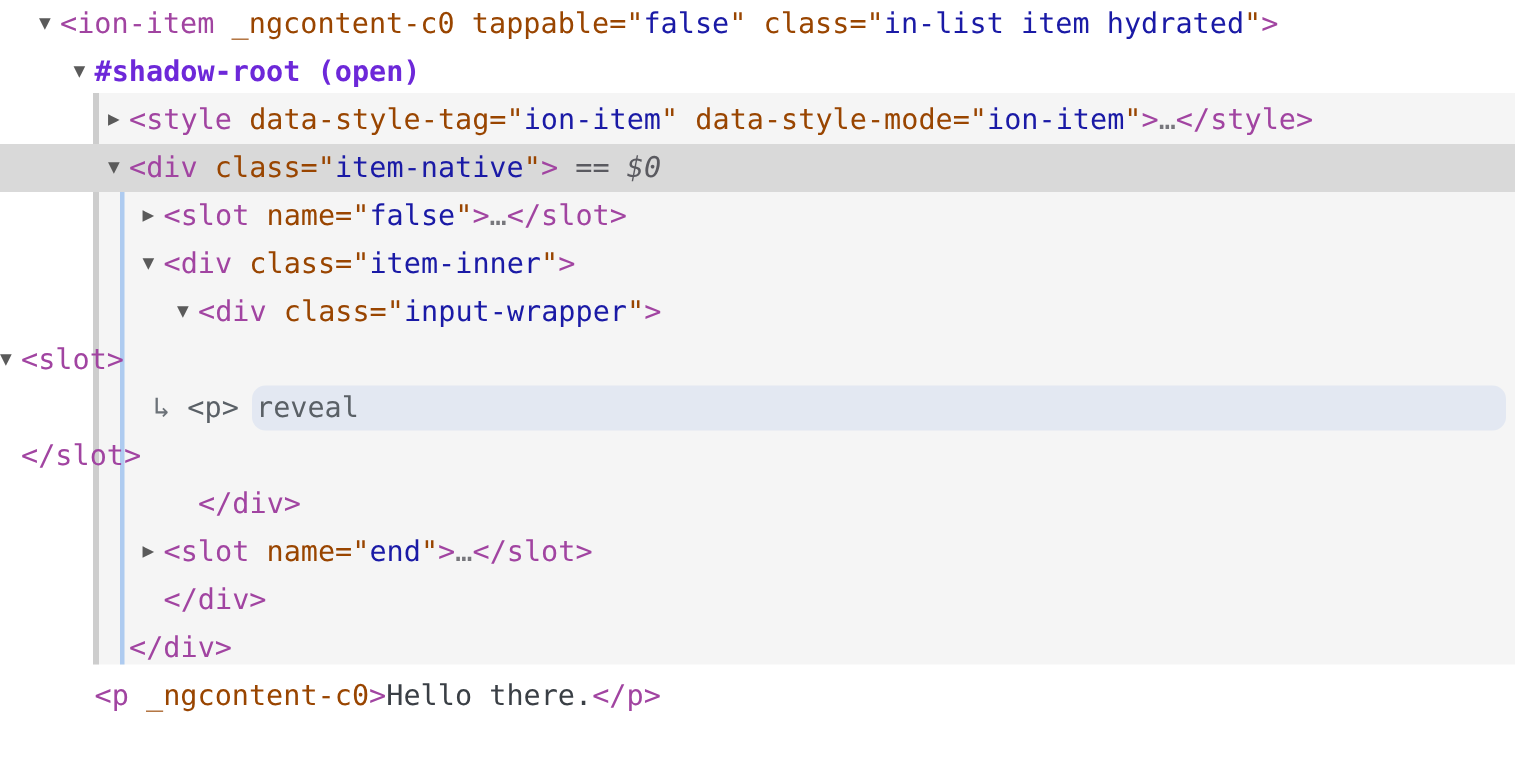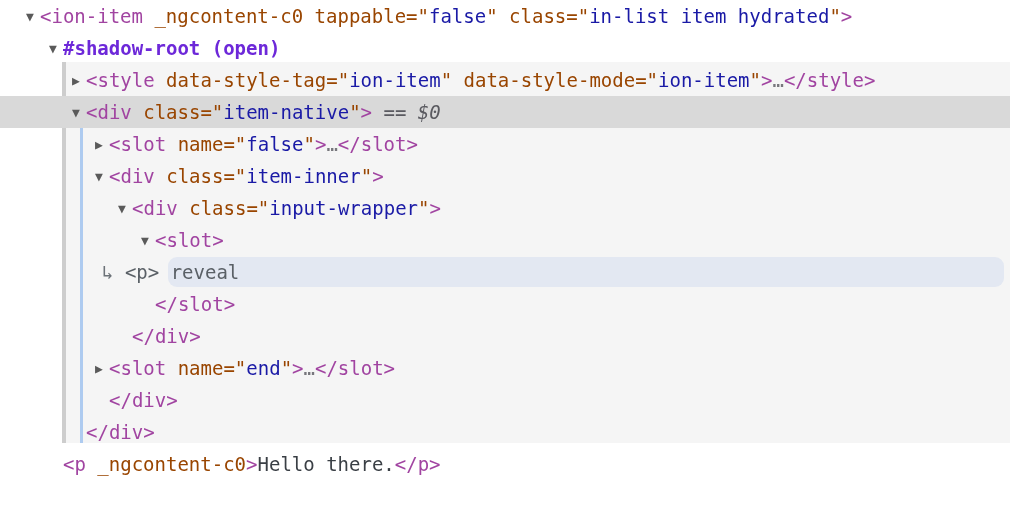--- a/index.html
+++ b/index.html
@@ -103,21 +103,21 @@
     position: relative;
     top: -1px;
   }
   .tw.blank { color: transparent; }
 
   .ind0  { padding-left: 26px; }
   .ind1  { padding-left: 49px; }
   .ind2  { padding-left: 72px; }
   .ind3  { padding-left: 95px; }
   .ind4  { padding-left: 118px; }
-  .ind5  { padding-left: 141px; }
+  .ind5  { }
   .ind6  { padding-left: 88px; }
 
   .arrow-in { color: #6c7278; }
 </style>
 </head>
 <body>
 
 <div id="tree">
   <div class="shadow-bg"></div>
   <div class="shadow-edge"></div>

